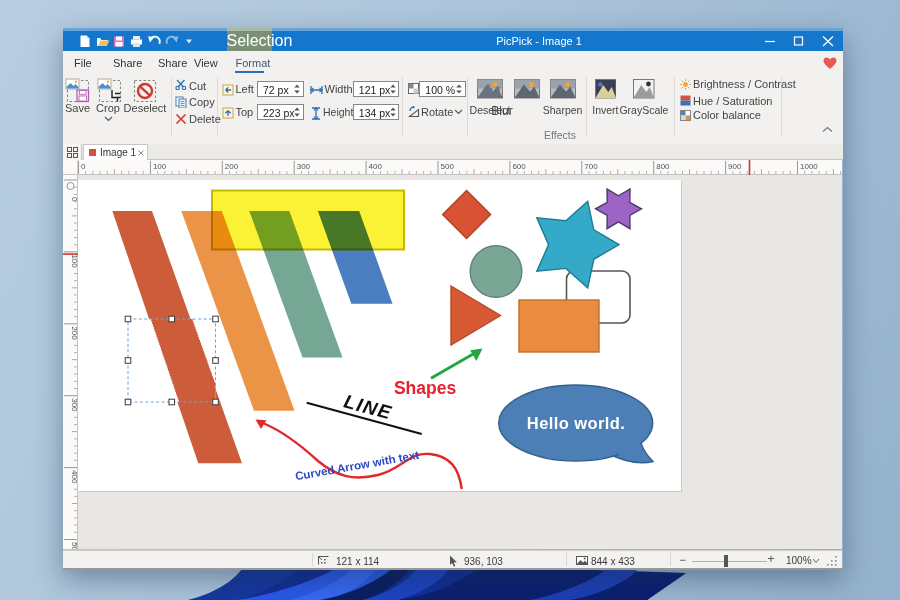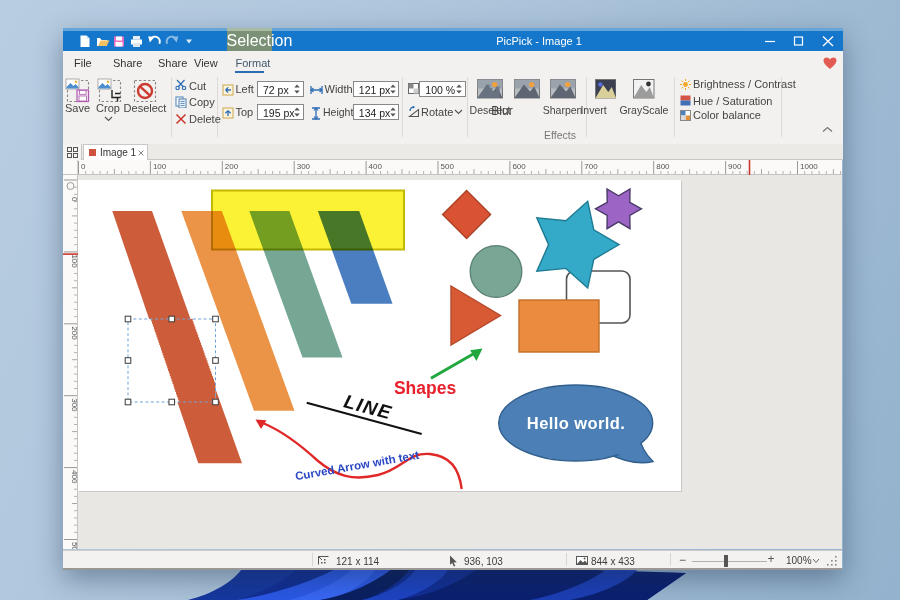--- a/index.html
+++ b/index.html
@@ -125,21 +125,21 @@
       <path d="M6 9 V3.6 M6 3.6 L3.4 6.2 M6 3.6 l2.6 2.6" stroke="#2b6cb5" stroke-width="1.3" fill="none"></path>
     </svg>
 <div class="abs txt" style="left:172.5px;top:78px;font-size:11px;color:#444">Top</div>
 <div class="abs" style="left:194px;top:53px;width:46.5px;height:16px;background:#fff;border:1px solid #8a8886"></div>
 <div class="abs txt" style="left:200px;top:55.5px;font-size:10.5px;color:#222">72 px</div>
 <svg class="abs" style="left:230px;top:56px" width="8" height="10" viewBox="0 0 8 10">
       <path d="M1.2 3.4 L4 0.6 L6.8 3.4 Z" fill="#555"></path>
       <path d="M1.2 6.6 L4 9.4 L6.8 6.6 Z" fill="#555"></path>
     </svg>
     <div class="abs" style="left:194px;top:76px;width:46.5px;height:16px;background:#fff;border:1px solid #8a8886"></div>
-<div class="abs txt" style="left:200px;top:78.5px;font-size:10.5px;color:#222">195 px</div>
+<div class="abs txt" style="left:200px;top:78.5px;font-size:10.5px;color:#222">223 px</div>
 <svg class="abs" style="left:230px;top:79px" width="8" height="10" viewBox="0 0 8 10">
       <path d="M1.2 3.4 L4 0.6 L6.8 3.4 Z" fill="#555"></path>
       <path d="M1.2 6.6 L4 9.4 L6.8 6.6 Z" fill="#555"></path>
     </svg>
     <svg class="abs" style="left:246.5px;top:55.5px" width="13" height="12" viewBox="0 0 13 12">
       <path d="M1 2 v8 M12 2 v8 M1 6 h11" stroke="#2b6cb5" stroke-width="1.3"></path>
       <path d="M3.5 4 L1 6 l2.5 2 M9.5 4 L12 6 l-2.5 2" stroke="#2b6cb5" stroke-width="1.1" fill="none"></path>
     </svg>
 <div class="abs txt" style="left:261.5px;top:55px;font-size:11px;color:#444">Width</div>
 <svg class="abs" style="left:247px;top:78.5px" width="12" height="13" viewBox="0 0 12 13">
@@ -204,21 +204,21 @@
       <circle cx="5.375" cy="5.5" r="2.2" fill="#5a6de0"></circle>
     </svg>
     <svg class="abs" style="left:570.2px;top:51px" width="21.5" height="19.5" viewBox="0 0 21.5 19.5">
       <rect x="0.5" y="0.5" width="20.5" height="18.5" fill="#f2f2f2" stroke="#777"></rect>
       <path d="M0.5 19 L 8.17 6 L 13.33 13 L 16.77 8 L 21.0 19 Z" fill="#9c9c9c"></path>
       <circle cx="15.479999999999999" cy="5" r="2.4" fill="#333"></circle>
     </svg>
     <div class="abs txt" style="left:392.0px;top:75.5px;width:70px;text-align:center;font-size:10.5px;color:#444">Deselect</div>
 <div class="abs txt" style="left:428.3px;top:75.5px;width:70px;font-size:12px;color:#444">Blur</div>
 <div class="abs txt" style="left:464.6px;top:75.5px;width:70px;text-align:center;font-size:10.5px;color:#444">Sharpen</div>
-<div class="abs txt" style="left:517.4px;top:75.5px;width:50px;font-size:10.5px;color:#444">Invert</div>
+<div class="abs txt" style="left:517.4px;top:75.5px;width:50px;text-align:center;font-size:10.5px;color:#444">Invert</div>
 <div class="abs txt" style="left:552.9px;top:75.5px;width:56px;text-align:center;font-size:10.5px;color:#444">GrayScale</div>
 <svg class="abs" style="left:616.5px;top:50.5px" width="11" height="11" viewBox="0 0 11 11">
       <circle cx="5.5" cy="5.5" r="2.4" fill="#f5a623"></circle>
       <g stroke="#f5a623" stroke-width="1">
         <line x1="5.5" y1="0" x2="5.5" y2="2"></line>
         <line x1="5.5" y1="9" x2="5.5" y2="11"></line>
         <line x1="0" y1="5.5" x2="2" y2="5.5"></line>
         <line x1="9" y1="5.5" x2="11" y2="5.5"></line>
         <line x1="1.6" y1="1.6" x2="3" y2="3"></line>
         <line x1="8" y1="8" x2="9.4" y2="9.4"></line>

